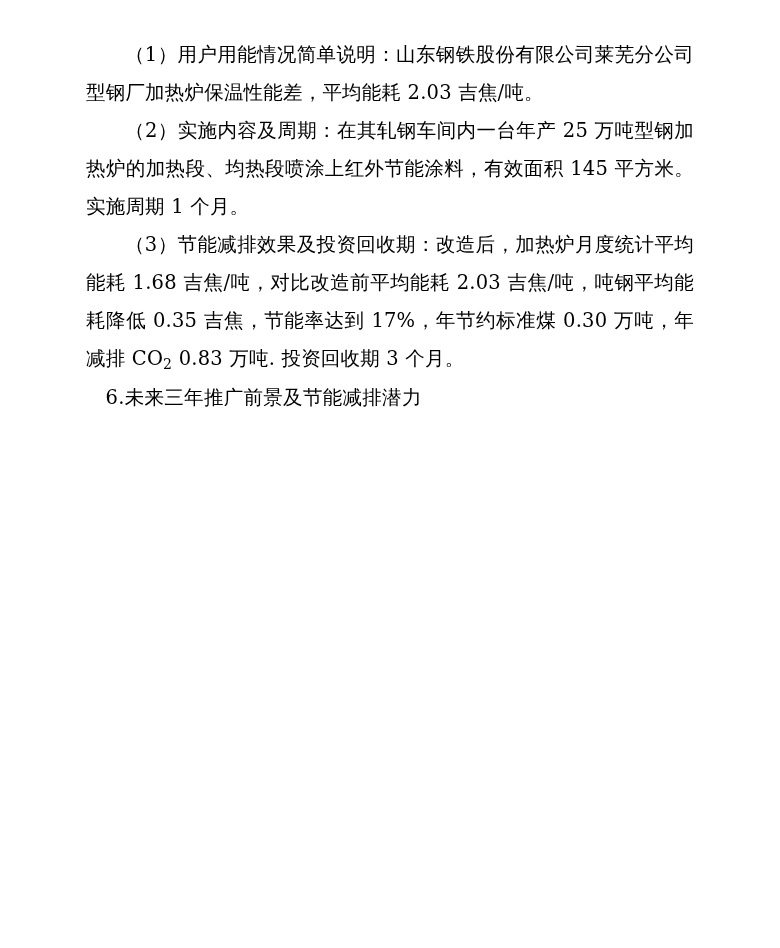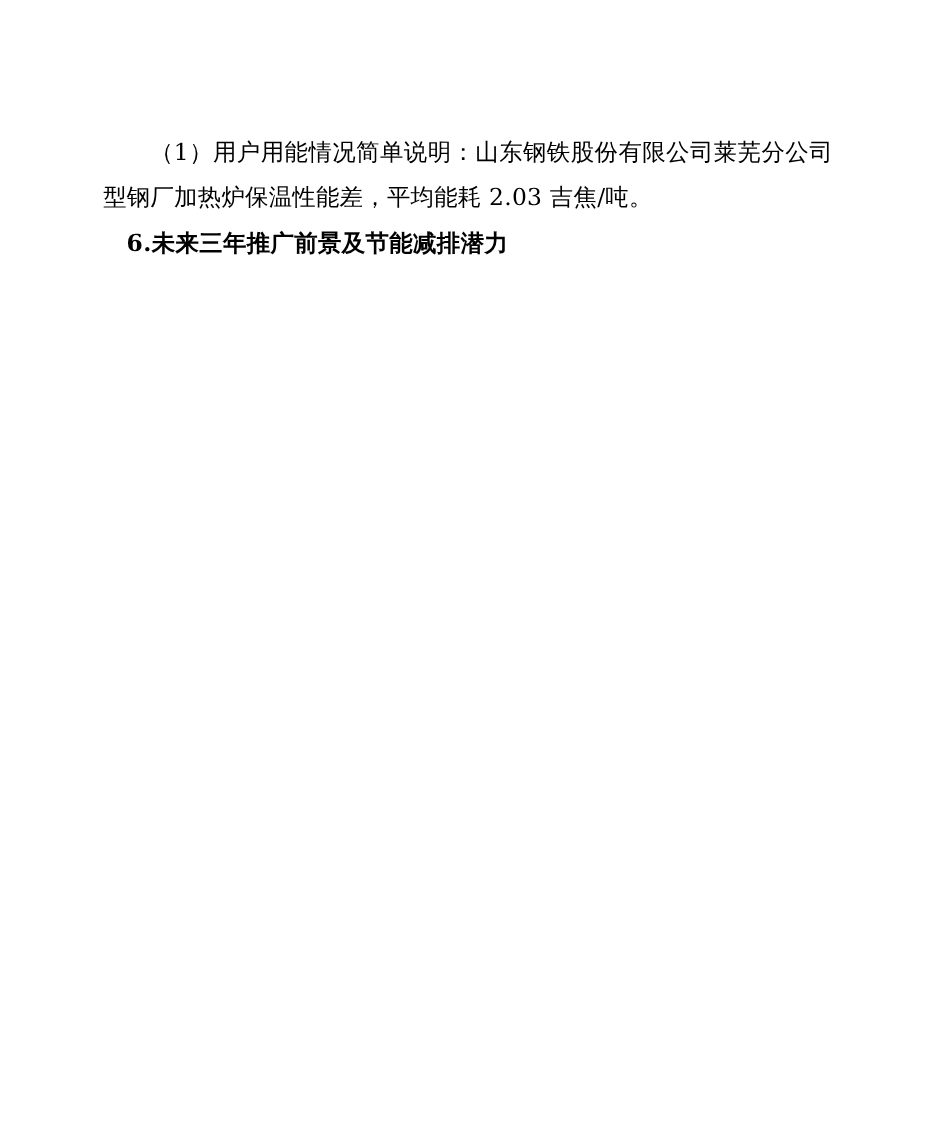--- a/index.html
+++ b/index.html
@@ -11,58 +11,60 @@
     width: 780px;
     height: 948px;
     font-family: "DejaVu Serif", "Liberation Serif", serif;
     color: #000000;
   }
   .page {
     position: relative;
     width: 780px;
     height: 948px;
     box-sizing: border-box;
-    padding: 108px 86px 0 86px;
+    padding: 36px 86px 0 86px;
     background: #ffffff;
     border-radius: 20px;
   }
   .doc-body {
     font-size: 19.5px;
     line-height: 38px;
     text-align: justify;
     text-justify: inter-ideograph;
     letter-spacing: 0.2px;
   }
   p.para {
     margin: 0;
     text-indent: 2em;
   }
   h2.section-heading {
     margin: 0;
     font-size: 19.5px;
     line-height: 38px;
-    font-weight: bold;
+    font-weight: normal;
     font-family: "DejaVu Serif", "Liberation Serif", serif;
     text-indent: 1em;
     letter-spacing: 0.3px;
   }
   sub {
     font-size: 0.72em;
     vertical-align: baseline;
     position: relative;
     bottom: -0.28em;
   }
 </style>
 </head>
 <body>
 
 <div class="page">
   <div class="doc-body">
 
     <p class="para">（1）用户用能情况简单说明：山东钢铁股份有限公司莱芜分公司型钢厂加热炉保温性能差，平均能耗 2.03 吉焦/吨。</p>
 
+    <p class="para">（2）实施内容及周期：在其轧钢车间内一台年产 25 万吨型钢加热炉的加热段、均热段喷涂上红外节能涂料，有效面积 145 平方米。实施周期 1 个月。</p>
 
+    <p class="para"><span>（3）节能减排效果及投资回收期：改造后，加热炉月度统计平均能耗 1.68 吉焦/吨，对比改造前平均能耗 2.03 吉焦/吨，吨钢平均能耗降低 0.35 吉焦，节能率达到 17%，年节约标准煤 0.30 万吨，年减排 CO</span><sub>2</sub><span> 0.83 万吨. 投资回收期 3 个月。</span></p>
 
     <h2 class="section-heading">6.未来三年推广前景及节能减排潜力</h2>
 
 
   </div>
 </div>
 
 </body></html>

